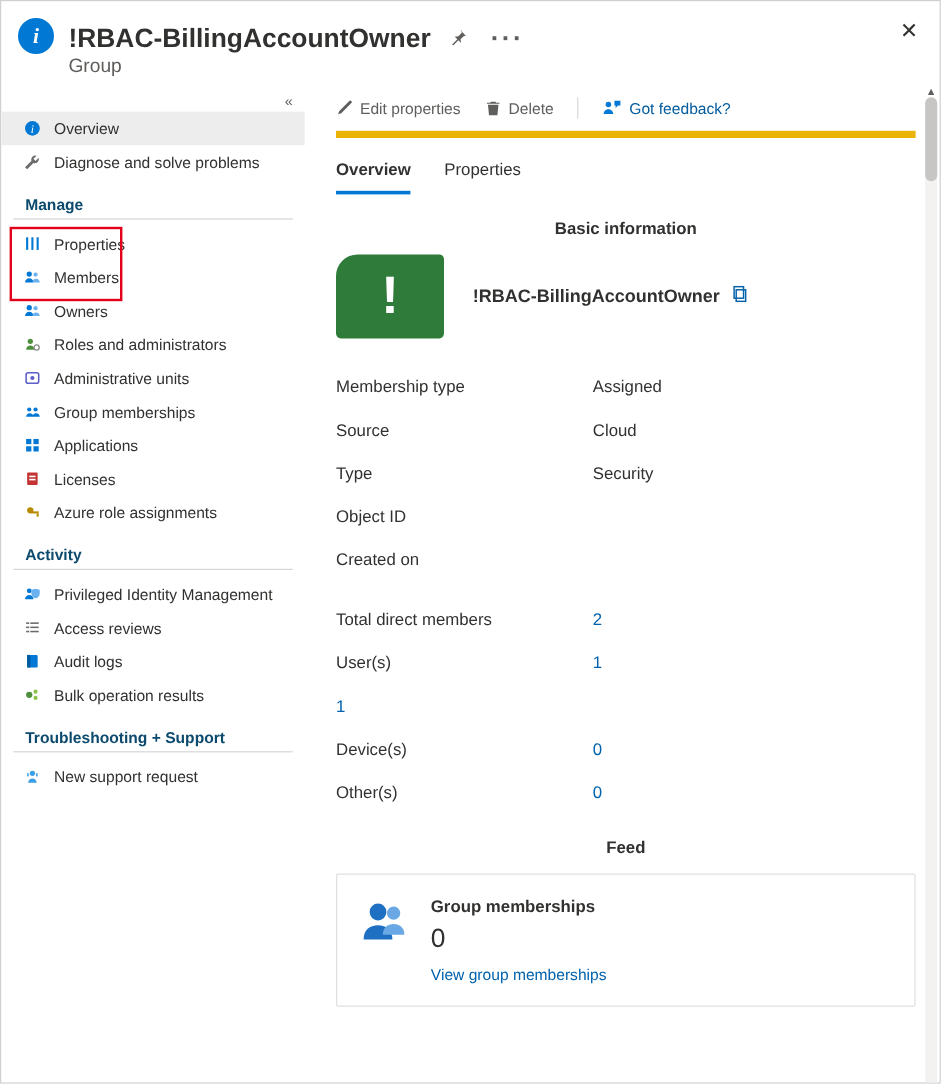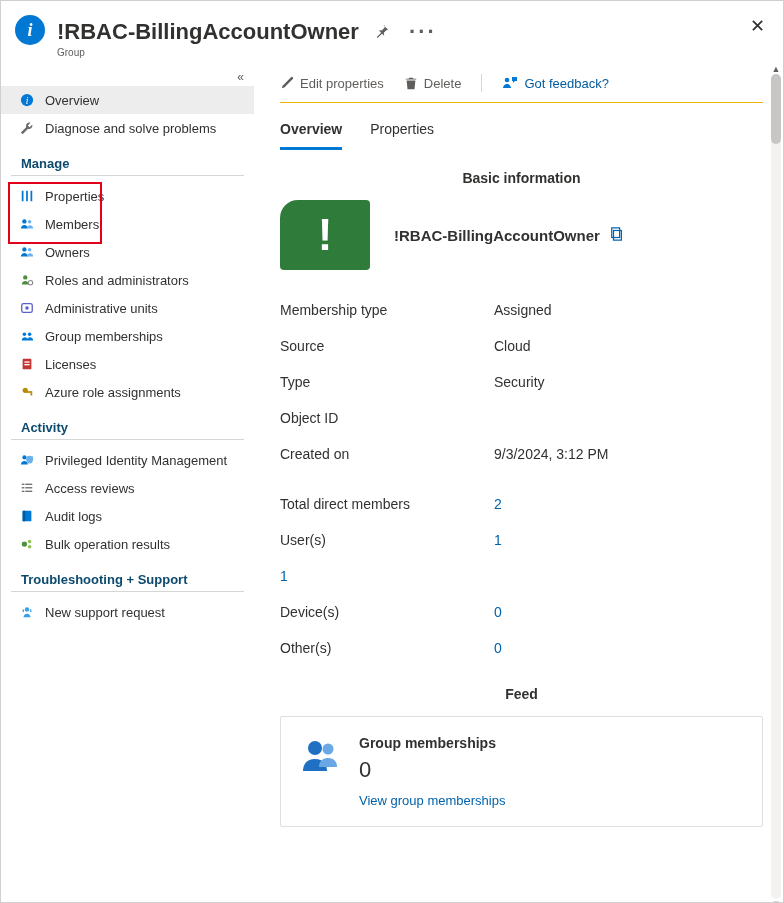--- a/index.html
+++ b/index.html
@@ -36,21 +36,21 @@
   }
   .header-title-wrap { flex: 1; }
   .header-title {
     font-size: 22px;
     font-weight: 600;
     color: #323130;
     display: flex;
     align-items: center;
     gap: 12px;
   }
-  .header-sub { font-size: 10px; color: #605e5c; margin-top:-2px; }
+  .header-sub { font-size: 16px; color: #605e5c; margin-top:-2px; }
   .icon-btn { cursor:pointer; padding:4px; }
   .close-x { font-size: 18px; color:#323130; cursor:pointer; }
 
   .layout { display:flex; height: calc(100% - 60px); }
 
   
   .sidebar {
     width: 253px;
     flex-shrink: 0;
     padding: 4px 0 0 0;
@@ -82,21 +82,21 @@
     pointer-events:none;
   }
 
   
   .main { flex:1; position:relative; overflow:hidden; }
   .main-inner { padding: 8px 20px 20px 26px; overflow-y:auto; height:100%; }
   .toolbar {
     display:flex; align-items:center; gap:20px;
     color:#605e5c; font-size:13px;
     padding-bottom:10px;
-    border-bottom:1px solid #eab308;
+    border-bottom:6px solid #eab308;
   }
   .toolbar .tb-item { display:flex; align-items:center; gap:6px; cursor:pointer; }
   .toolbar .sep { width:1px; height:18px; background:#d6d6d6; }
   .tb-feedback { color:#005a9e; }
 
   .tabs { display:flex; gap:28px; margin-top:8px; font-size:14px; }
   .tab { padding: 10px 0 10px 0; cursor:pointer; color:#323130; }
   .tab.active { font-weight:600; border-bottom:3px solid #0078d4; }
 
   h3.sect { font-size:14px; font-weight:600; margin:20px 0 14px 0;text-align:center; }
@@ -243,20 +243,31 @@
               <circle cx="5" cy="6" r="2" fill="#0078d4"></circle>
               <circle cx="11" cy="6" r="2" fill="#0078d4"></circle>
               <path fill="#0078d4" d="M2 13c0-2 1.5-3.5 3.5-3.5S9 11 9 13zM8 13c0-2 1.5-3.5 3.5-3.5S15 11 15 13z"></path>
             </svg>
           </span>
           <span>Group memberships</span>
         </div>
         <div class="nav-item">
           <span class="ni-icon">
             <svg width="14" height="14" viewBox="0 0 16 16">
+              <rect x="2" y="2" width="5" height="5" fill="#0078d4"></rect>
+              <rect x="9" y="2" width="5" height="5" fill="#0078d4"></rect>
+              <rect x="2" y="9" width="5" height="5" fill="#0078d4"></rect>
+              <rect x="9" y="9" width="5" height="5" fill="#0078d4"></rect>
+            </svg>
+          </span>
+          <span>Applications</span>
+        </div>
+        <div class="nav-item">
+          <span class="ni-icon">
+            <svg width="14" height="14" viewBox="0 0 16 16">
               <rect x="3" y="2" width="10" height="12" rx="1" fill="#c33434"></rect>
               <rect x="5" y="5" width="6" height="1.5" fill="#fff"></rect>
               <rect x="5" y="8" width="6" height="1.5" fill="#fff"></rect>
             </svg>
           </span>
           <span>Licenses</span>
         </div>
         <div class="nav-item">
           <span class="ni-icon">
             <svg width="14" height="14" viewBox="0 0 16 16">
@@ -390,23 +401,20 @@
             <div class="k">Type</div>
             <div class="v">
               <span>Security</span>
             </div>
           </div>
           <div class="kv">
             <div class="k">Object ID</div>
           </div>
           <div class="kv">
             <div class="k">Created on</div>
-            <div class="v">
-              <span>9/3/2024, 3:12 PM</span>
-            </div>
           </div>
         </div>
       <div style="height:14px"></div>
       <div id="member-fields">
           <div class="kv small">
             <div class="k">Total direct members</div>
             <div class="v link">2</div>
           </div>
           <div class="kv small">
             <div class="k">User(s)</div>

